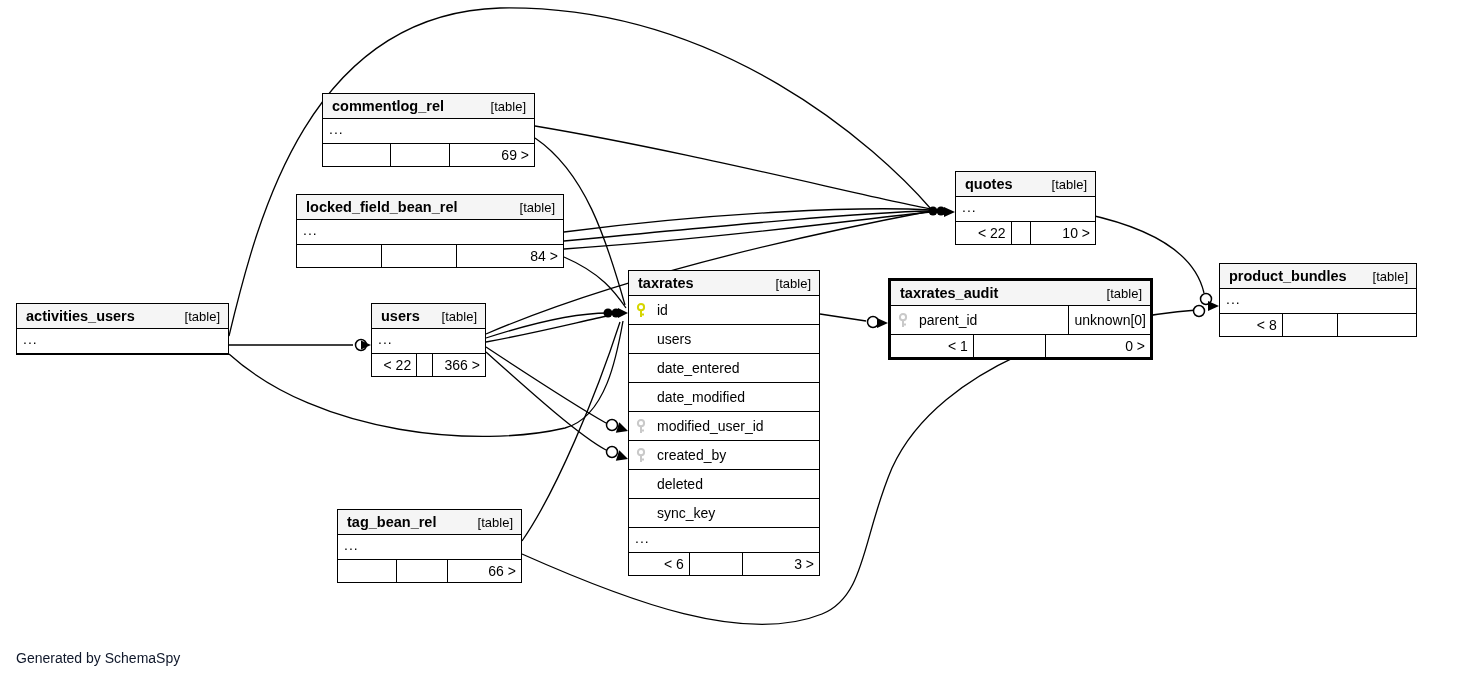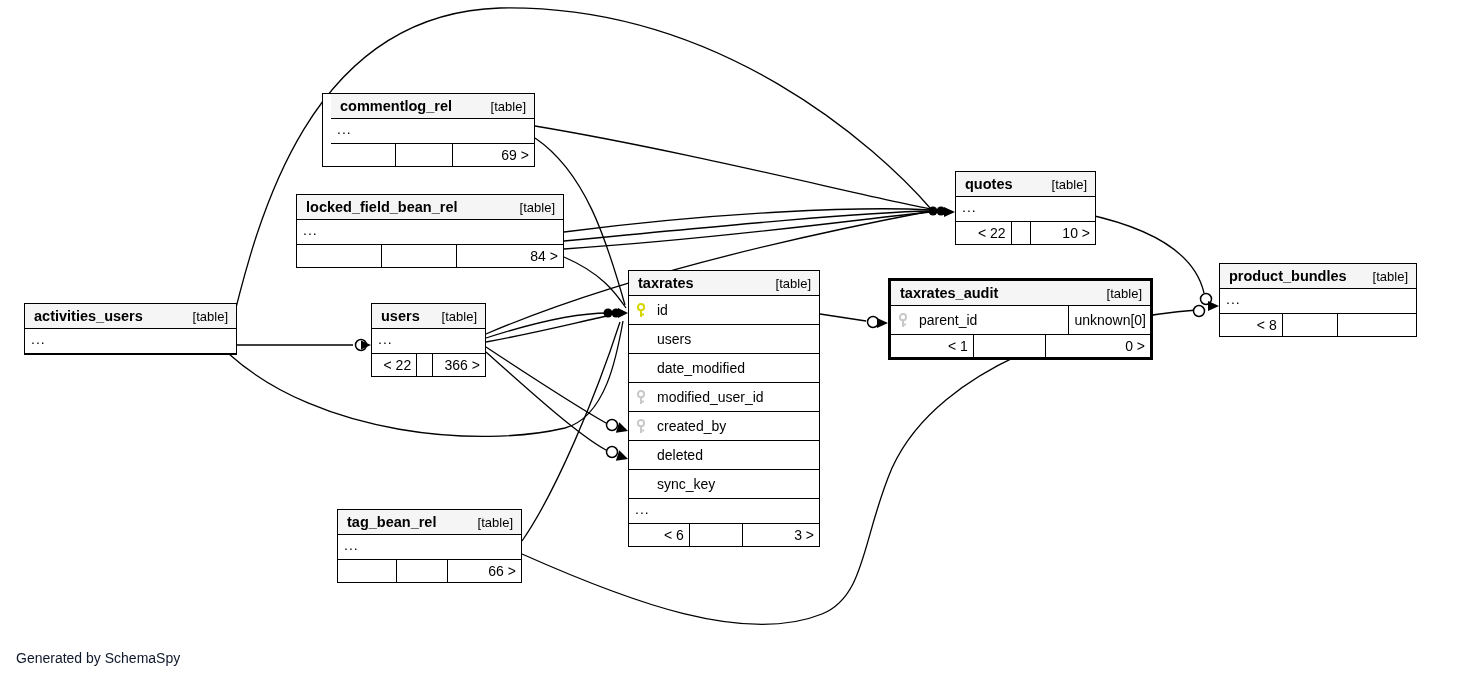--- a/index.html
+++ b/index.html
@@ -35,22 +35,22 @@
   .fcell{padding:3px 5px;border-right:1.5px solid #000;white-space:nowrap;overflow:hidden;}
   .fcell:last-child{border-right:none;text-align:right;}
   .fcell:first-child{text-align:right;}
   .key-icon{display:block;}
   .pk .key-icon *{stroke:#d6d600;}
   .fk .key-icon *{stroke:#c9c9c9;}
   #footer-note{
     position:absolute;left:16px;top:650px;z-index:1;font-size:14px;color:#0f172a;
   }
   
-  #t-act {left:16px;  top:303px; width:213px;margin-left:8px;}
-  #t-com {left:322px; top:93px;  width:213px;padding-left:8px;}
+  #t-act {left:16px;  top:303px; width:213px;}
+  #t-com {left:322px; top:93px;  width:213px;}
   #t-lock{left:296px; top:194px; width:268px;}
   #t-users{left:371px;top:303px; width:115px;}
   #t-tax {left:628px; top:270px; width:192px;}
   #t-audit{left:888px;top:278px; width:265px;}
   #t-quotes{left:955px;top:171px;width:141px;}
   #t-tag {left:337px; top:509px; width:185px;}
   #t-prod{left:1219px;top:263px; width:198px;}
 </style>
 </head>
 <body>
@@ -164,20 +164,24 @@
       </svg>
     </span>
     <span class="col-name">id</span>
   </div>
   <div class="col-row">
     <span class="key-slot"></span>
     <span class="col-name">users</span>
   </div>
   <div class="col-row">
     <span class="key-slot"></span>
+    <span class="col-name">date_entered</span>
+  </div>
+  <div class="col-row">
+    <span class="key-slot"></span>
     <span class="col-name">date_modified</span>
   </div>
   <div class="col-row fk">
     <span class="key-slot">
       <svg class="key-icon" viewBox="0 0 12 15" width="12" height="15" fill="none" stroke-width="2">
         <circle cx="6" cy="4.2" r="3.1"></circle>
           <path d="M6 7.4 V14 M6 11.5 H9"></path>
       </svg>
     </span>
     <span class="col-name">modified_user_id</span>

